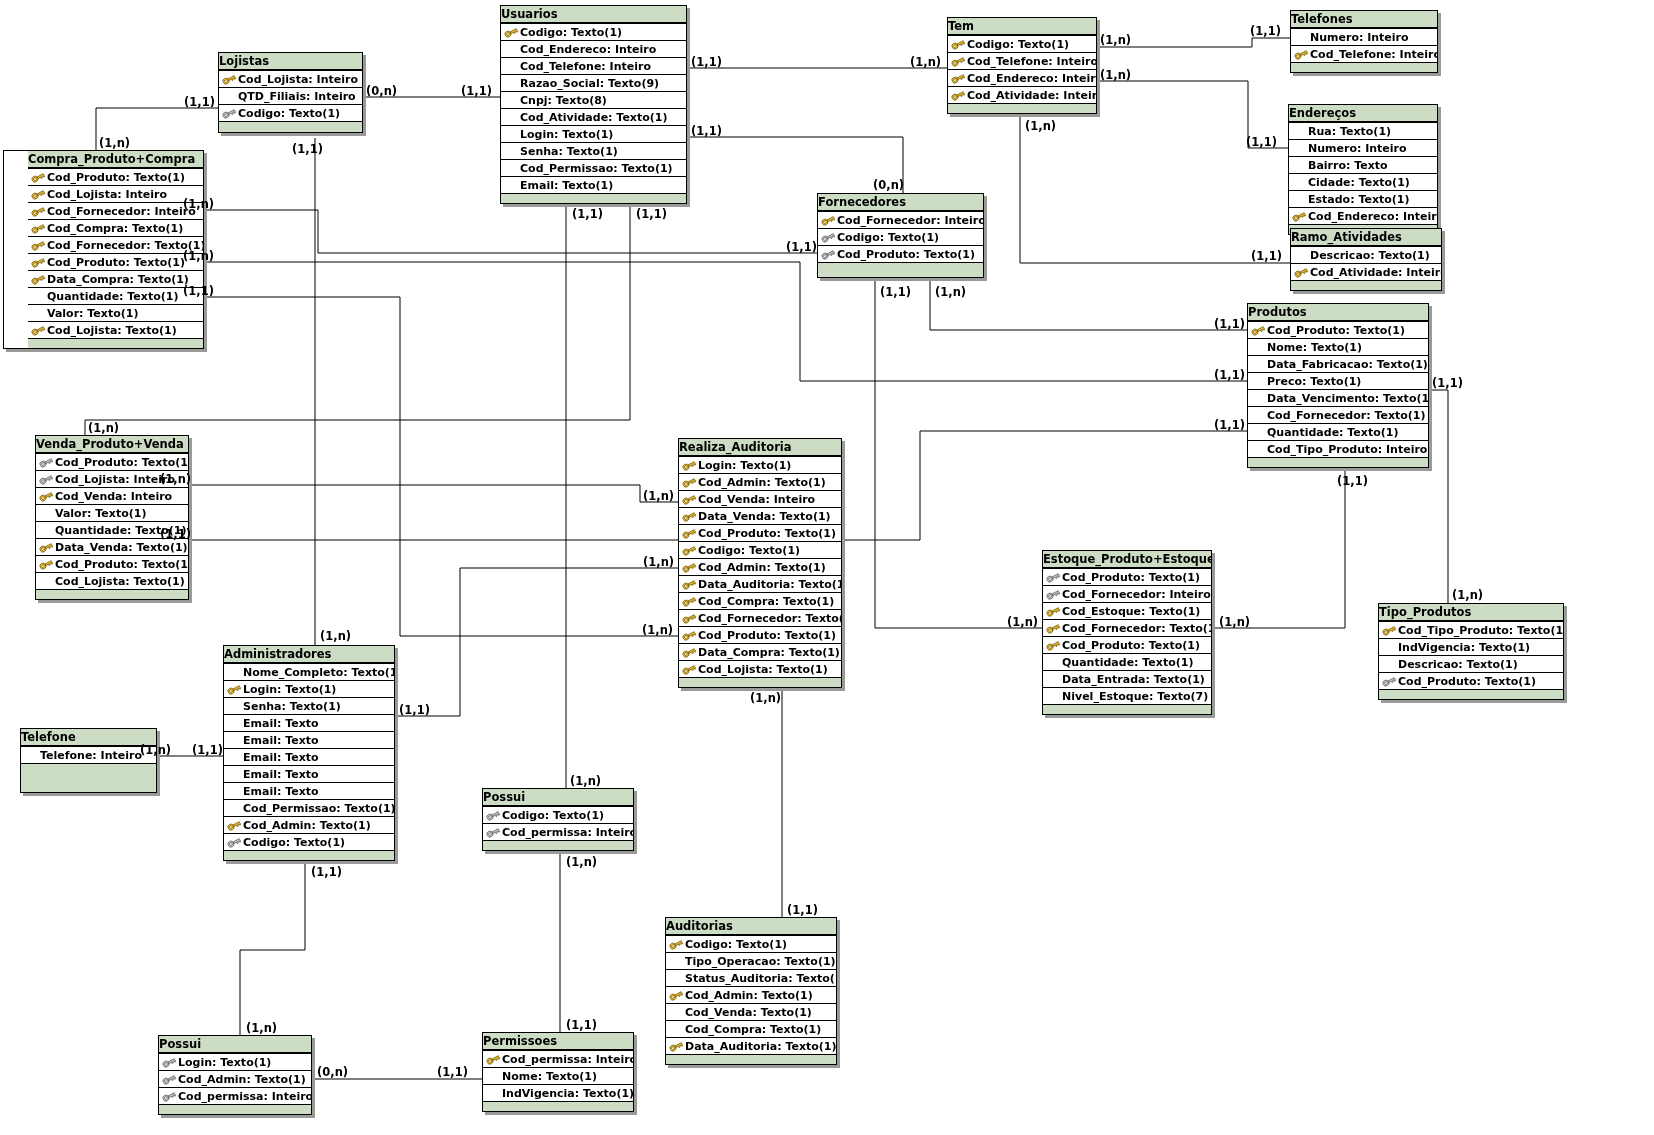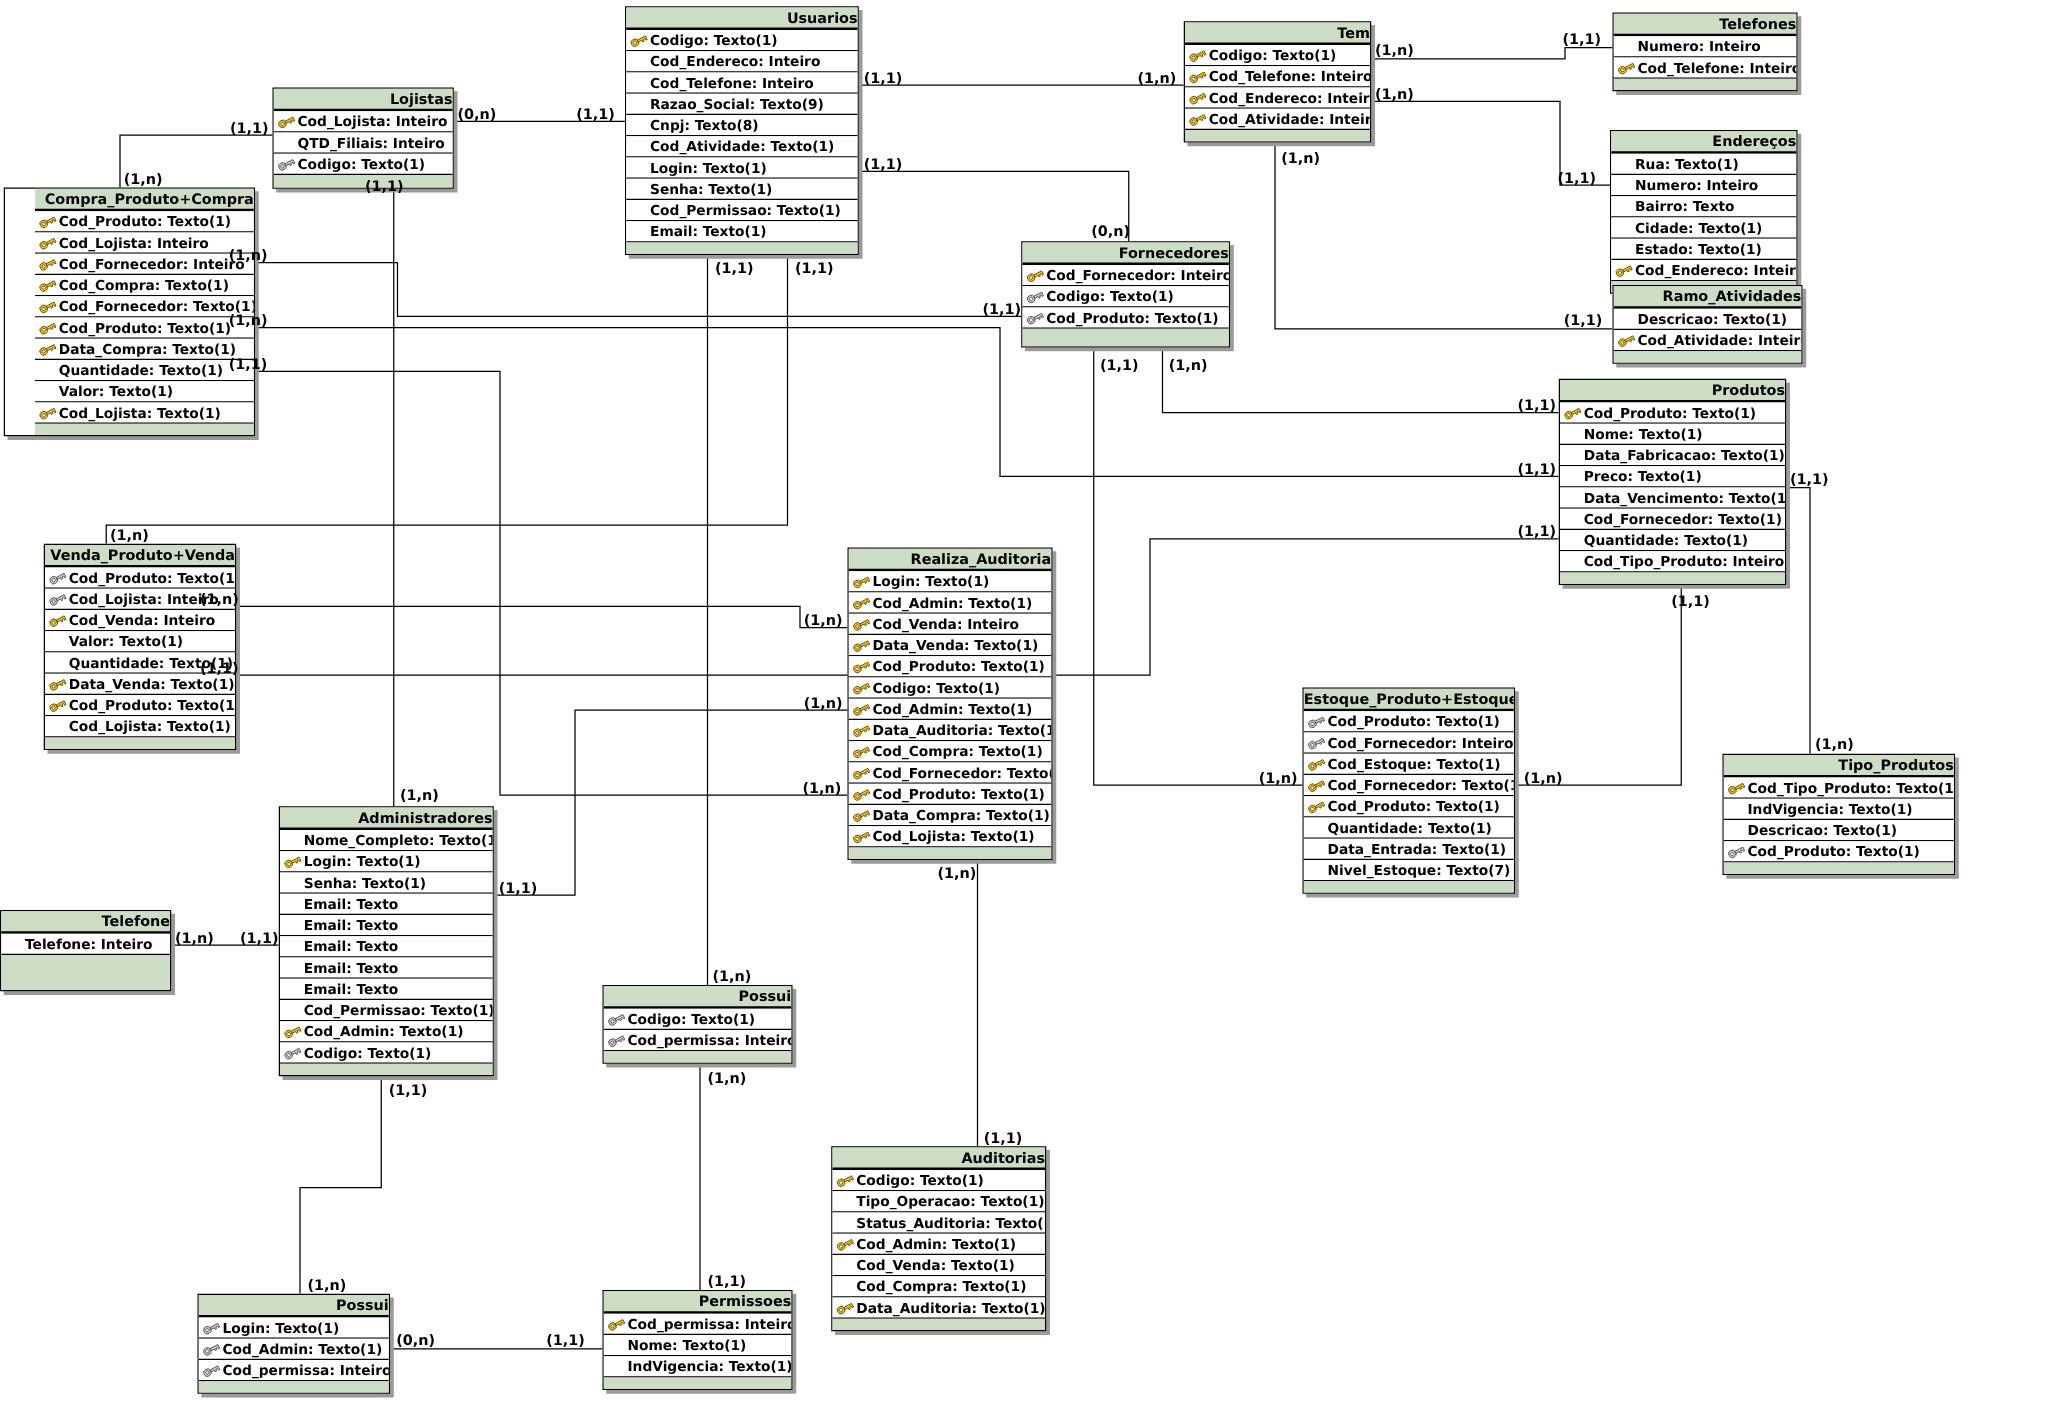--- a/index.html
+++ b/index.html
@@ -21,21 +21,21 @@
     position:absolute;z-index:1;
     background:#ffffff;
     border:1px solid #000;
     box-shadow:3px 3px 0 #9a9a9a;
     font-size:11px;font-weight:bold;color:#000;
   }
   .entity .e-header{
     background:#cdddc5;
     border-bottom:2px solid #000;
     height:16px;line-height:16px;
-    text-align:right;font-size:11.5px;
+    text-align:left;font-size:11.5px;
     overflow:hidden;white-space:nowrap;
   }
   .entity .e-row{
     height:17px;box-sizing:border-box;
     border-bottom:1px solid #000;
     display:flex;align-items:center;
     padding-left:3px;
     white-space:nowrap;overflow:hidden;
     background:#fff;
   }
@@ -174,21 +174,21 @@
         <div class="e-row">
           <span class="keyslot"></span>
           <span class="ftext">Cod_Permissao: Texto(1)</span>
         </div>
         <div class="e-row">
           <span class="keyslot"></span>
           <span class="ftext">Email: Texto(1)</span>
         </div>
         <div class="e-footer" style="height: 9px;"></div>
       </div>
-      <div class="entity" style="left: 218px; top: 70px; width: 143px;">
+      <div class="entity" style="left: 218px; top: 52px; width: 143px;">
         <div class="e-header">Lojistas</div>
         <div class="e-row">
           <span class="keyslot">
             <svg width="14" height="9" viewBox="0 0 14 9">
               <path d="M3.5,4.5 m-3,0 a3,3 0 1,0 6,0 a3,3 0 1,0 -6,0 M3.5,4.5 m-1.3,0 a1.3,1.3 0 1,0 2.6,0 a1.3,1.3 0 1,0 -2.6,0 M6.2,3.6 L13.5,3.6 L13.5,6.9 L12.2,6.9 L12.2,5.4 L10.6,5.4 L10.6,6.9 L9.3,6.9 L9.3,5.4 L6.2,5.4 Z" fill-rule="evenodd" fill="#f2c12e" stroke="#6b5200" stroke-width="0.7"></path>
             </svg>
           </span>
           <span class="ftext">Cod_Lojista: Inteiro</span>
         </div>
         <div class="e-row">
@@ -750,21 +750,21 @@
         <div class="e-row">
           <span class="keyslot">
             <svg width="14" height="9" viewBox="0 0 14 9">
               <path d="M3.5,4.5 m-3,0 a3,3 0 1,0 6,0 a3,3 0 1,0 -6,0 M3.5,4.5 m-1.3,0 a1.3,1.3 0 1,0 2.6,0 a1.3,1.3 0 1,0 -2.6,0 M6.2,3.6 L13.5,3.6 L13.5,6.9 L12.2,6.9 L12.2,5.4 L10.6,5.4 L10.6,6.9 L9.3,6.9 L9.3,5.4 L6.2,5.4 Z" fill-rule="evenodd" fill="#cccccc" stroke="#555555" stroke-width="0.7"></path>
             </svg>
           </span>
           <span class="ftext">Codigo: Texto(1)</span>
         </div>
         <div class="e-footer" style="height: 9px;"></div>
       </div>
-      <div class="entity" style="left: 0; top: 728px; width: 135px;">
+      <div class="entity" style="left: 20px; top: 728px; width: 135px;">
         <div class="e-header">Telefone</div>
         <div class="e-row">
           <span class="keyslot"></span>
           <span class="ftext">Telefone: Inteiro</span>
         </div>
         <div class="e-footer" style="height: 28px;"></div>
       </div>
       <div class="entity" style="left: 482px; top: 788px; width: 150px;">
         <div class="e-header">Possui</div>
         <div class="e-row">

